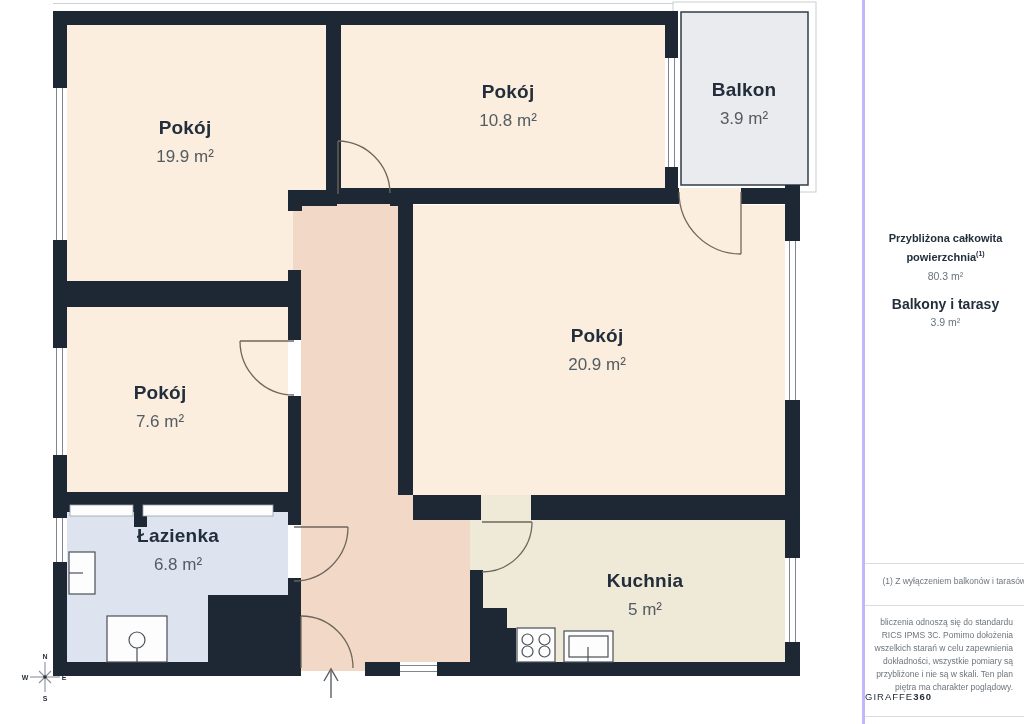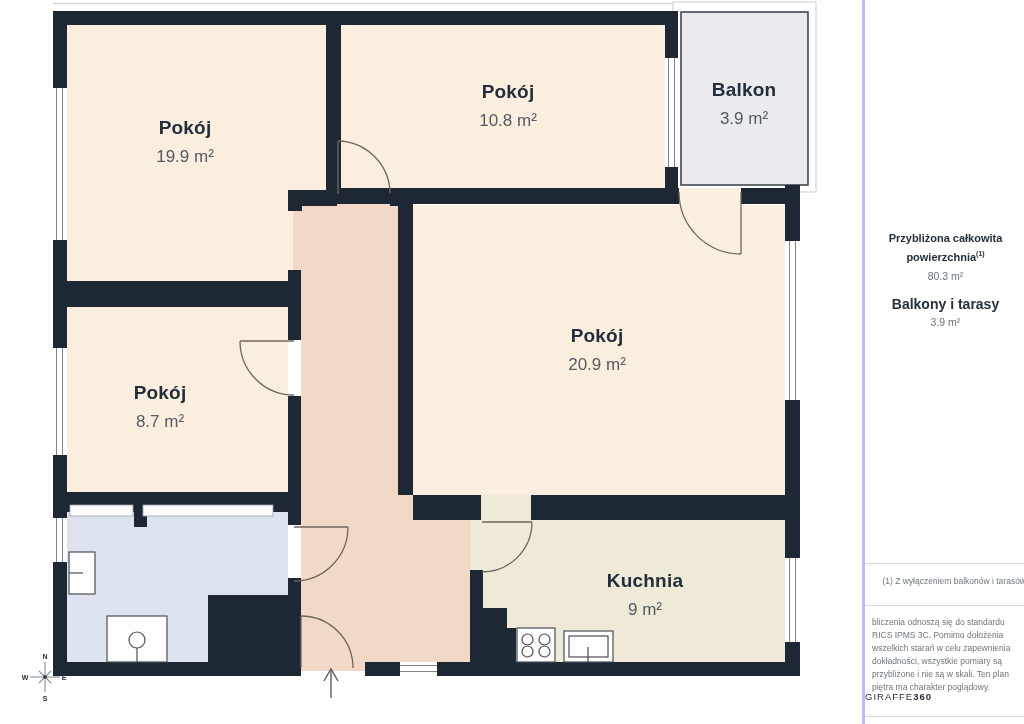--- a/index.html
+++ b/index.html
@@ -11,21 +11,21 @@
   .rarea{font-size:17px;color:#535b63;line-height:22px;margin-top:7px;}
   .sidebar{position:absolute;left:862px;top:0;width:161px;height:724px;border-left:3px solid #c4b5fd;background:#fff;text-decoration:underline;}
   .summary{position:absolute;top:231px;left:0;right:0;text-align:center;color:#232f3b;}
   .s-title{font-size:11px;font-weight:700;line-height:15px;}
   .s-title sup{font-size:7px;}
   .s-value{font-size:10.5px;color:#6a737b;margin-top:5px;}
   .s-sub{font-size:14px;font-weight:700;margin-top:14px;}
   .s-value2{font-size:10.5px;color:#6a737b;margin-top:4px;}
   .divider{position:absolute;left:0;right:0;height:1px;background:#dadce0;}
   .footnote{position:absolute;top:576px;left:0;right:0;font-size:8.5px;color:#6d757d;text-align:right;white-space:nowrap;}
-  .disclaimer{position:absolute;top:616px;left:7px;right:13px;font-size:8.5px;line-height:12.9px;color:#6d757d;text-align:left;}
+  .disclaimer{position:absolute;top:616px;left:7px;right:13px;font-size:8.5px;line-height:12.9px;color:#6d757d;text-align:right;}
   .brand{position:absolute;top:691px;left:0;right:0;font-size:9.5px;letter-spacing:1px;color:#262f3a;}
   .brand .b2{font-weight:700;}
 </style>
 </head>
 <body>
 
 <div class="stage">
 
 <svg width="1024" height="724" viewBox="0 0 1024 724">
 
@@ -200,25 +200,29 @@
 <div class="rlabel" style="left:744px;top:78px">
   <div class="rname">Balkon</div>
   <div class="rarea">3.9 m²</div>
 </div>
 <div class="rlabel" style="left:597px;top:324px">
   <div class="rname">Pokój</div>
   <div class="rarea">20.9 m²</div>
 </div>
 <div class="rlabel" style="left:160px;top:381px">
   <div class="rname">Pokój</div>
-  <div class="rarea">8.7 m²</div>
+  <div class="rarea">7.6 m²</div>
+</div>
+<div class="rlabel" style="left:178px;top:524px">
+  <div class="rname">Łazienka</div>
+  <div class="rarea">6.8 m²</div>
 </div>
 <div class="rlabel" style="left:645px;top:569px">
   <div class="rname">Kuchnia</div>
-  <div class="rarea">9 m²</div>
+  <div class="rarea">5 m²</div>
 </div>
 
 <aside class="sidebar">
   <div class="summary">
     <div class="s-title">
       <span>Przybliżona całkowita</span><br>
       <span>powierzchnia</span><sup>(1)</sup>
     </div>
     <div class="s-value">80.3 m²</div>
     <div class="s-sub">Balkony i tarasy</div>

